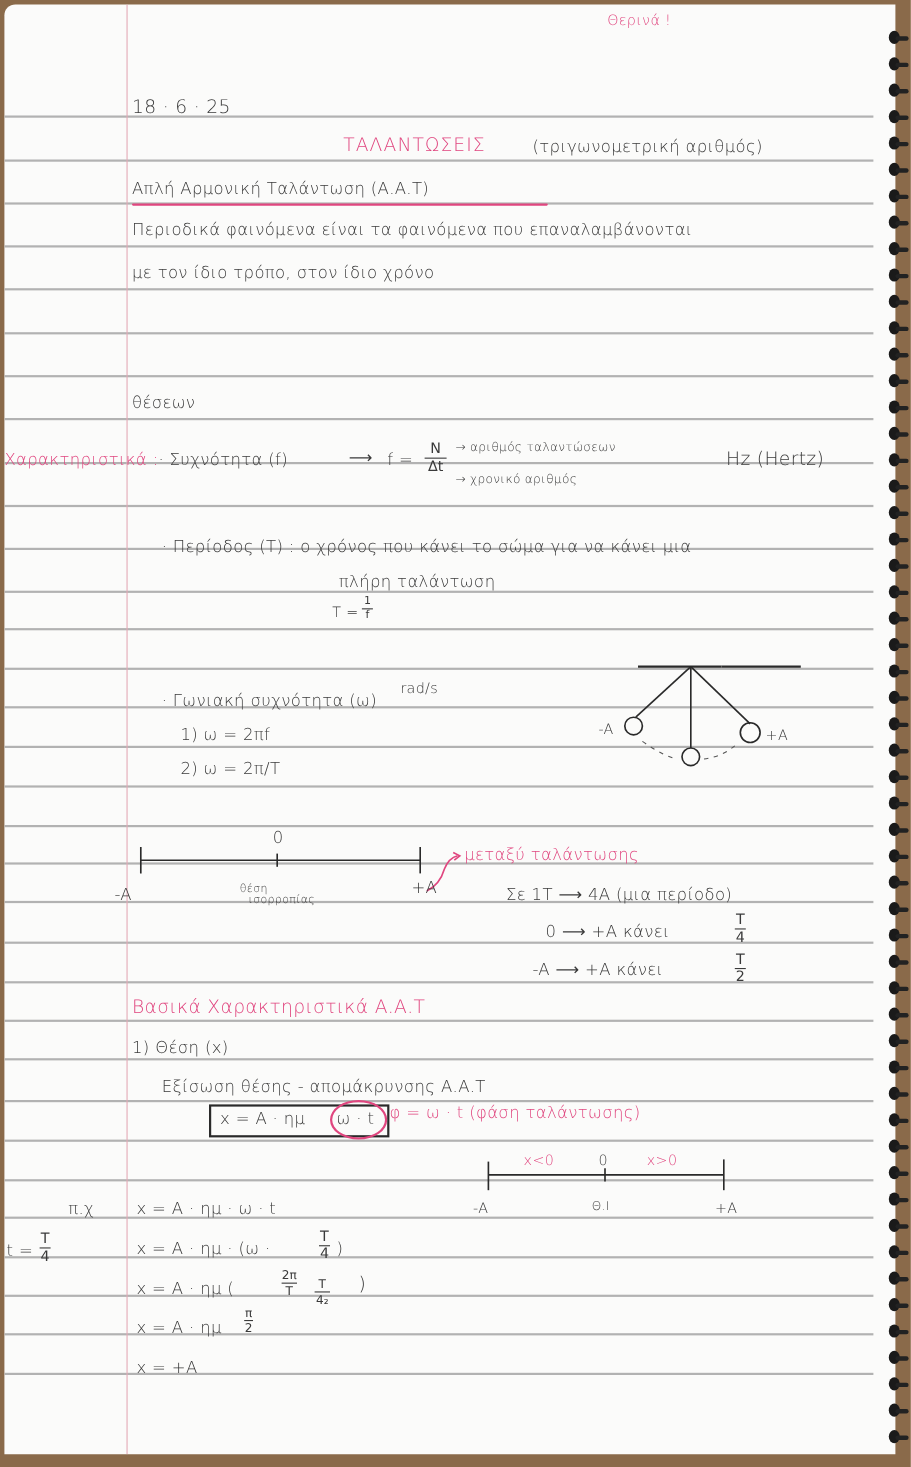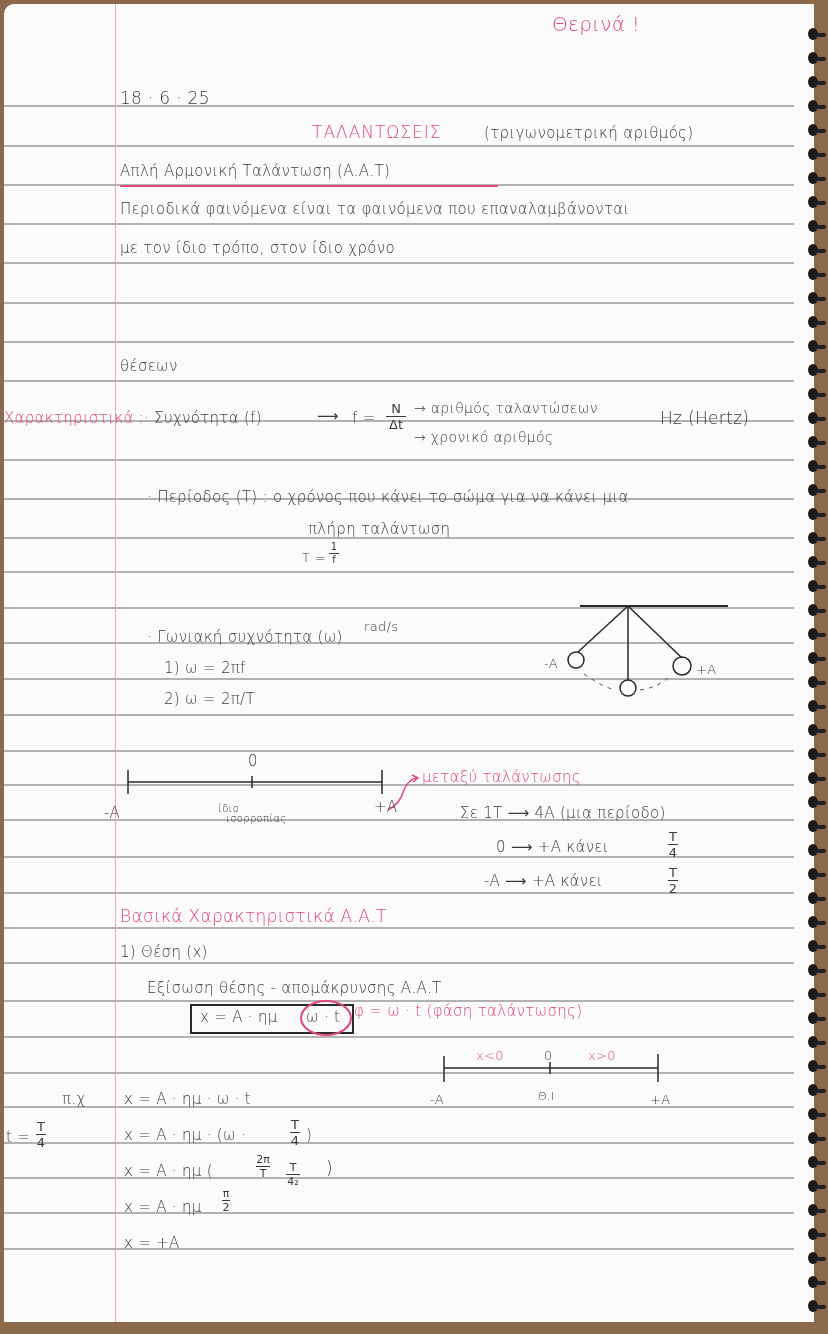--- a/index.html
+++ b/index.html
@@ -11,22 +11,22 @@
   .margin { position:absolute; left:111px; top:0; width:1px; height:100%; background:#e3a9b6; }
   .spiral { position:absolute; right:0; top:0; width:26px; height:100%; }
   .coil { position:absolute; right:2px; width:20px; height:14px; }
   .coil::before { content:""; position:absolute; left:2px; top:0; width:10px; height:12px;
                   border-radius:50%; background:#1a1a1a; }
   .coil::after { content:""; position:absolute; left:8px; top:5px; width:12px; height:4px;
                  background:#222; border-radius:2px; }
   .t { position:absolute; white-space:nowrap; color:#3a3a3a; font-family:"DejaVu Sans", sans-serif;
        font-weight:300; letter-spacing:.3px; }
   .pink { color:#e0467f; }
-  .s13 { font-size:13px; } .s15 { font-size:15px; } .s17 { font-size:17px; } .s18 { font-size:20px; }
-  .s10 { font-size:10px; } .s11 { font-size:11px; } .s9 { font-size:14px; }
+  .s13 { font-size:13px; } .s15 { font-size:15px; } .s17 { font-size:17px; } .s18 { font-size:13px; }
+  .s10 { font-size:10px; } .s11 { font-size:11px; } .s9 { font-size:11px; }
   .frac { position:absolute; display:flex; flex-direction:column; align-items:center; color:#3a3a3a;
           font-size:13px; line-height:13px; }
   .frac .bar { width:100%; height:1px; background:#3a3a3a; margin:1px 0; }
   .underline-pink { position:absolute; height:2px; background:#e0467f; border-radius:1px; }
   .box { position:absolute; border:2px solid #2a2a2a; }
   .circle-pink { position:absolute; border:2px solid #e0467f; border-radius:50%; }
   svg { position:absolute; overflow:visible; }
 </style>
 </head>
 <body>
@@ -127,21 +127,21 @@
     <line x1="128" y1="6" x2="128" y2="18" stroke="#2a2a2a" stroke-width="1.5"></line>
     <line x1="258" y1="0" x2="258" y2="24" stroke="#2a2a2a" stroke-width="1.5"></line>
   </svg>
   <svg style="left:382px;top:770px" width="36" height="40">
     <path d="M2 36 Q 14 30 18 16 Q 22 6 30 4" fill="none" stroke="#e0467f" stroke-width="1.5"></path>
     <path d="M26 1 L32 4 L27 8" fill="none" stroke="#e0467f" stroke-width="1.5"></path>
   </svg>
   <div class="t s15" style="left:244px;top:748px">0</div>
   <div class="t s15" style="left:100px;top:800px">-A</div>
   <div class="t s15" style="left:370px;top:794px">+A</div>
-  <div class="t s10" style="left:214px;top:799px">ίδιο</div>
+  <div class="t s10" style="left:214px;top:799px">θέση</div>
   <div class="t s10" style="left:222px;top:809px">ισορροπίας</div>
   <div class="t pink s15" style="left:418px;top:764px">μεταξύ ταλάντωσης</div>
 
   <div class="t s15" style="left:456px;top:800px">Σε 1T ⟶ 4A (μια περίοδο)</div>
   <div class="t s15" style="left:492px;top:834px">0 ⟶ +A  κάνει</div>
   <div class="frac" style="left:664px;top:826px">
     <span>T</span>
     <span class="bar" style="width:10px"></span>
     <span>4</span>
   </div>

